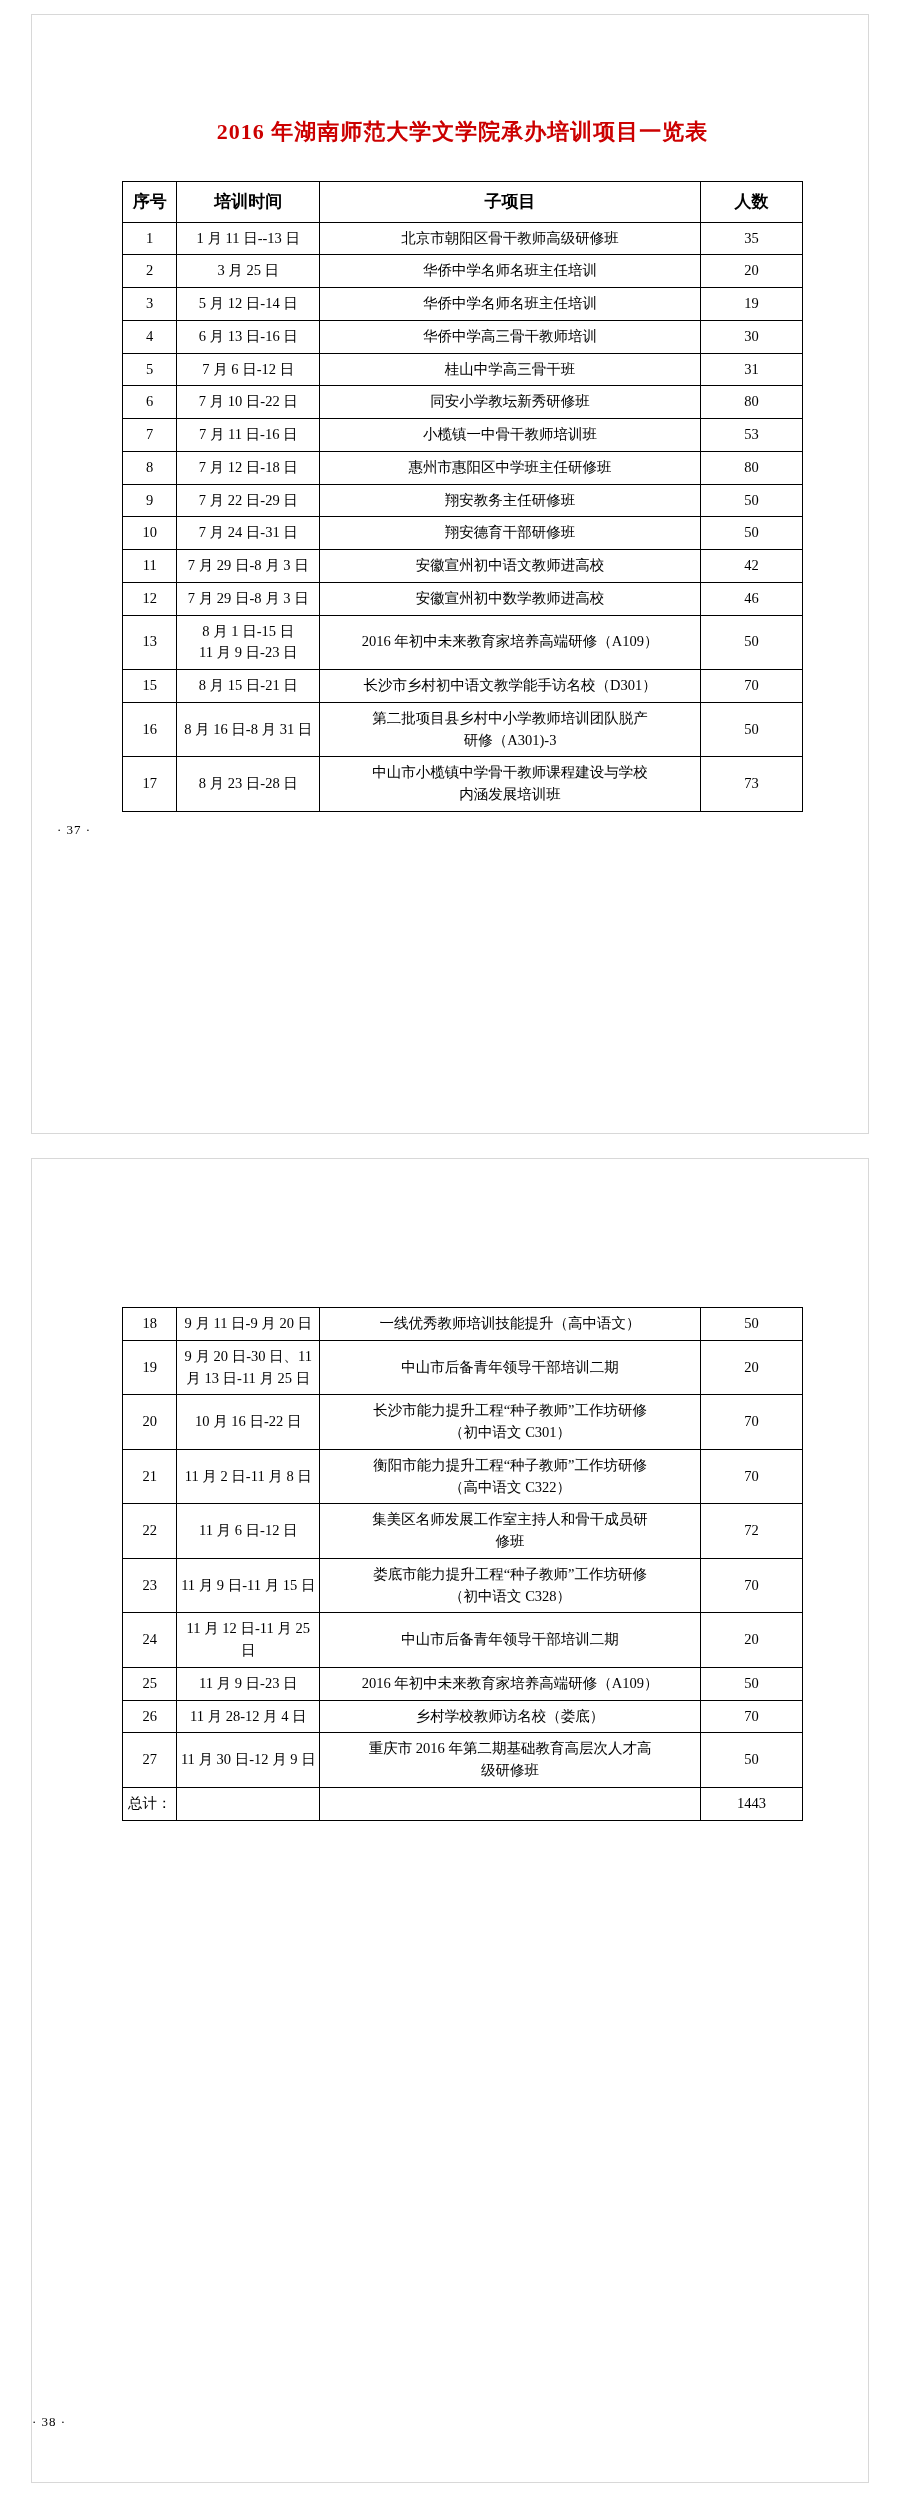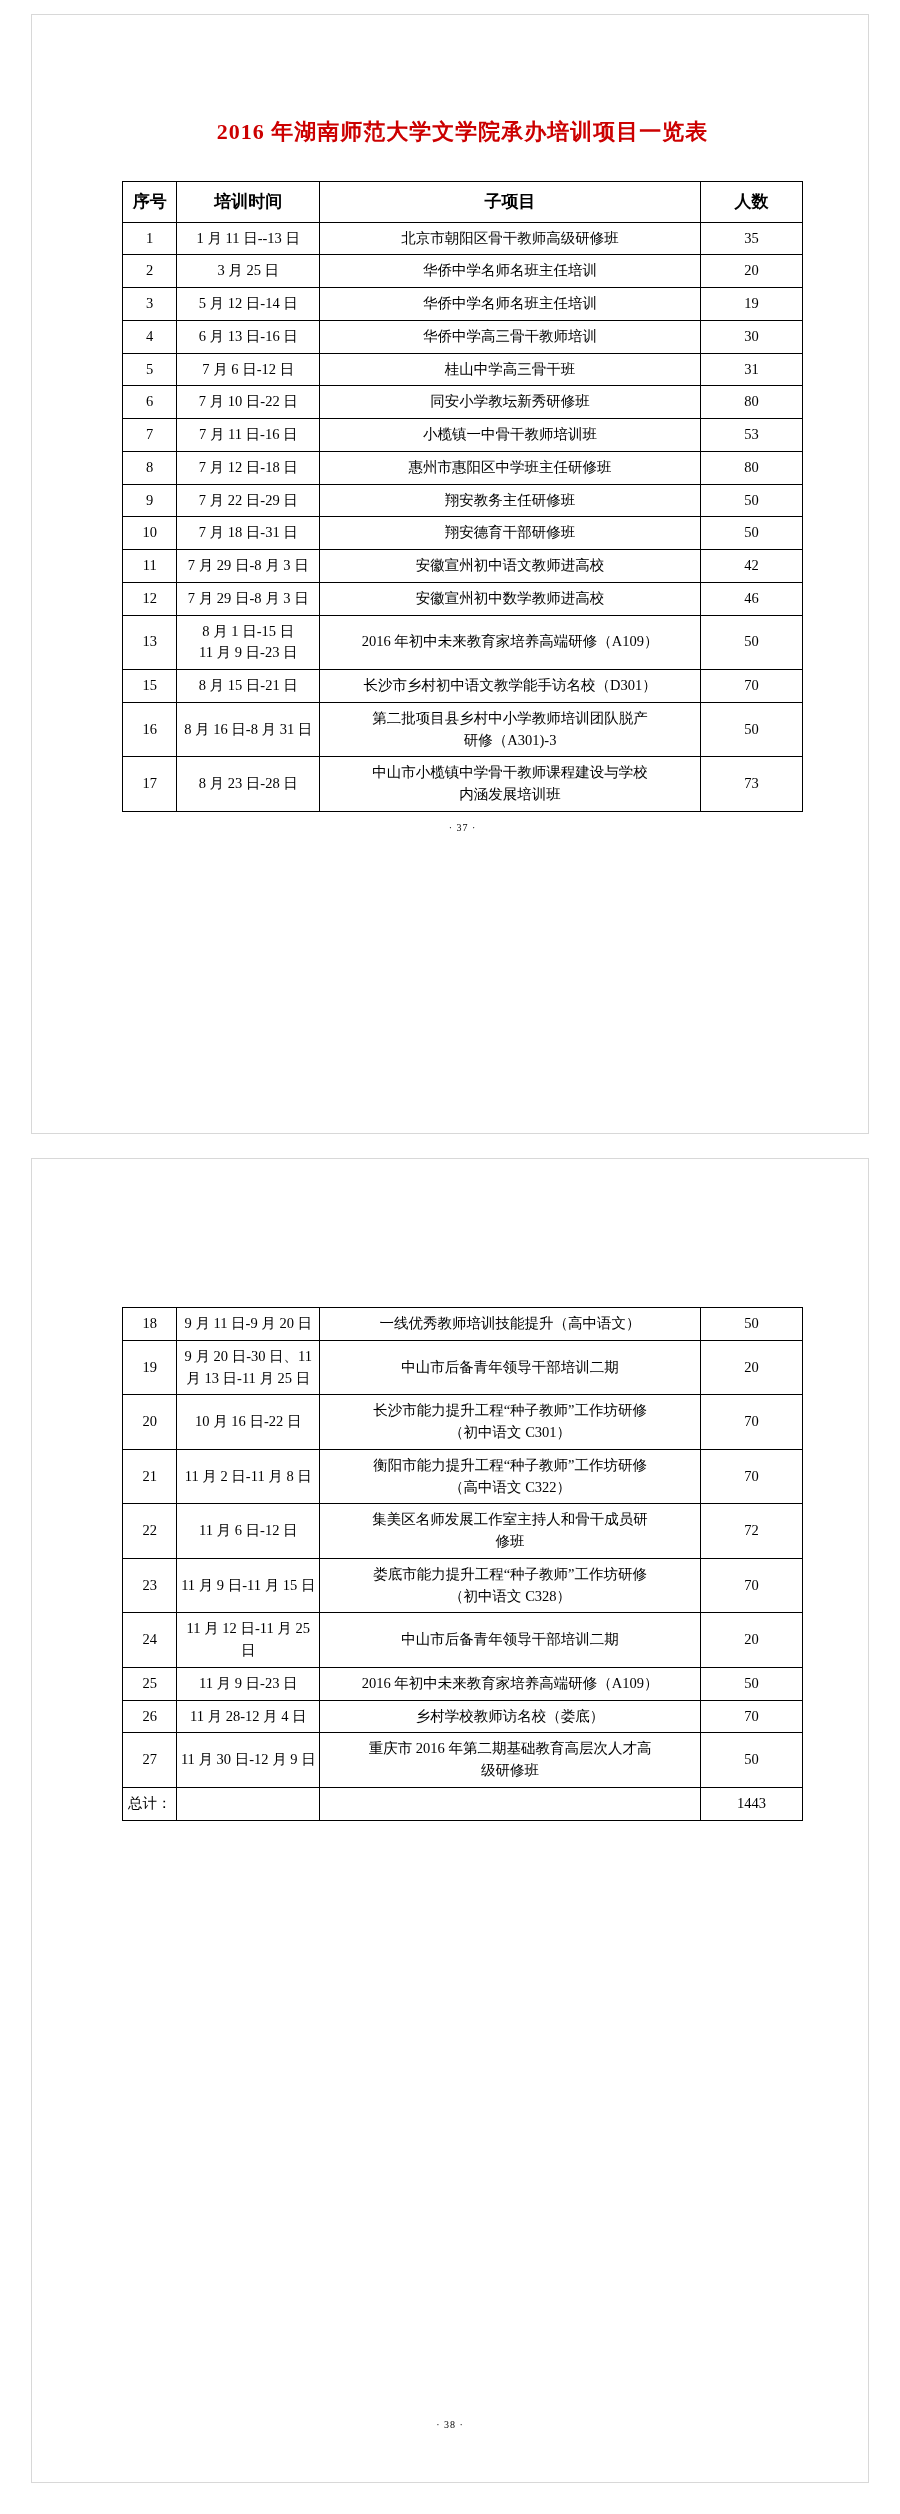--- a/index.html
+++ b/index.html
@@ -69,22 +69,21 @@
   col.c-item  { width: 56%; }
   col.c-num   { width: 15%; }
 
   td.total-label {
     text-align: left;
     padding-left: 8px;
   }
   .two-line { line-height: 1.45; }
 
   .page-number {
-    text-align: center;
-    font-size: 10px;
+    font-size: 13px;
     letter-spacing: 1px;
     font-family: "Liberation Serif", "DejaVu Serif", serif;
   }
   #page1 .page-number { margin-top: 10px; }
   #page2 .page-number { position: absolute; left: 0; right: 0; bottom: 52px; }
 </style>
 </head>
 <body>
 
 <div class="page" id="page1">
@@ -156,21 +155,21 @@
             <td>80</td>
           </tr>
           <tr>
             <td>9</td>
             <td>7 月 22 日-29 日</td>
             <td>翔安教务主任研修班</td>
             <td>50</td>
           </tr>
           <tr>
             <td>10</td>
-            <td>7 月 18 日-31 日</td>
+            <td>7 月 24 日-31 日</td>
             <td>翔安德育干部研修班</td>
             <td>50</td>
           </tr>
           <tr>
             <td>11</td>
             <td>7 月 29 日-8 月 3 日</td>
             <td>安徽宣州初中语文教师进高校</td>
             <td>42</td>
           </tr>
           <tr>

